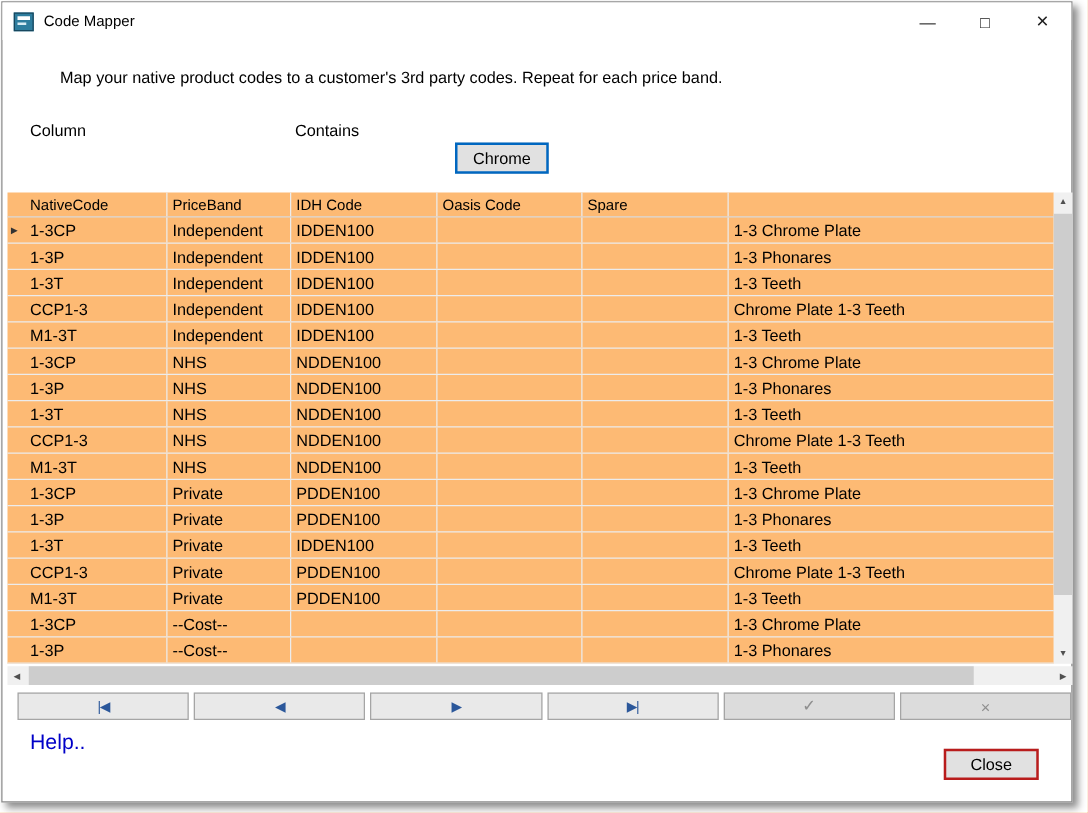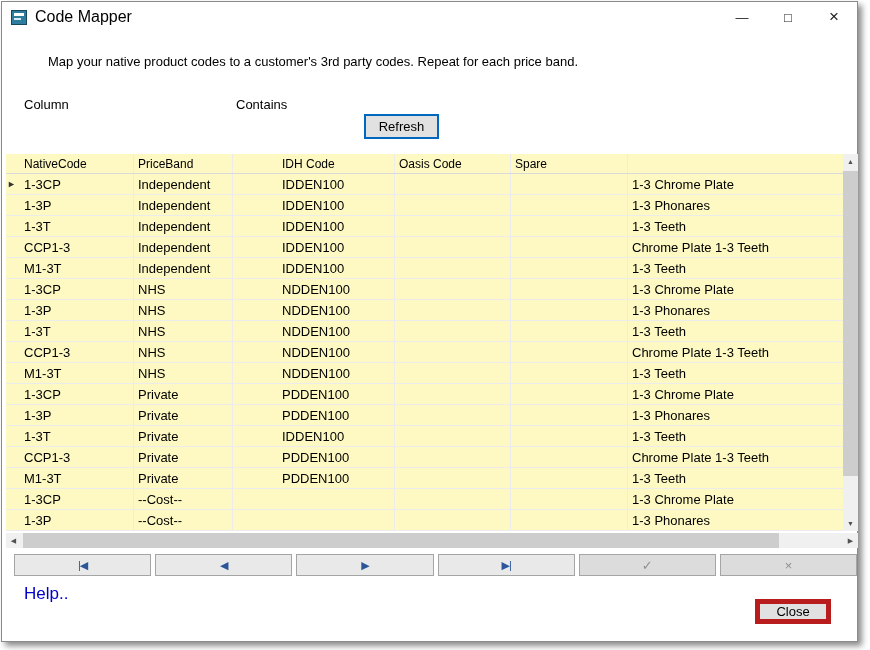--- a/index.html
+++ b/index.html
@@ -18,62 +18,62 @@
   .dialog{
     position:absolute;left:1px;top:1px;width:857px;height:641px;
     background:#fff;border:1px solid #8a8a8a;
     box-shadow:4px 4px 6px rgba(0,0,0,0.45);
   }
   
   .titlebar{position:absolute;left:0;top:0;right:0;height:30px;display:flex;align-items:center;background:#fff;}
   .app-icon{width:16px;height:15px;margin-left:9px;position:relative;background:#2e7d9e;border:1px solid #17475e;}
   .app-icon::before{content:"";position:absolute;left:2px;top:2px;right:2px;height:3px;background:#fff;}
   .app-icon::after{content:"";position:absolute;left:2px;top:7px;right:5px;height:2px;background:#d7ecf4;}
-  .title{margin-left:8px;font-size:16px;}
+  .title{margin-left:8px;font-size:12px;}
   .titlebar .spacer{flex:1;}
   .win-btn{width:46px;height:30px;display:flex;align-items:center;justify-content:center;font-size:13px;color:#222;cursor:default;}
   .win-btn.close{font-size:17px;}
   
   .instruction{position:absolute;left:10px;top:52px;font-size:13px;margin-left:36px;}
   
   .lbl-column{position:absolute;left:22px;top:95px;}
   .combo{position:absolute;left:22px;top:112px;width:176px;height:24px;border:1px solid #7a7a7a;background:#f0f0f0;display:flex;align-items:center;padding-left:6px;}
   .combo .chev{position:absolute;right:9px;top:7px;width:7px;height:7px;border-right:1.5px solid #444;border-bottom:1.5px solid #444;transform:rotate(45deg);}
   .lbl-contains{position:absolute;left:234px;top:95px;}
   .contains-input{position:absolute;left:234px;top:112px;width:122px;height:24px;border:1px solid #7a7a7a;padding:0 5px;font-family:inherit;font-size:13px;}
   .refresh-btn{position:absolute;left:362px;top:112px;width:75px;height:25px;background:#e1e1e1;border:2px solid var(--accent);font-family:inherit;font-size:13px;}
   
-  .grid{position:absolute;left:4px;top:152px;width:837px;background:#fef9c3;}
+  .grid{position:absolute;left:4px;top:152px;width:837px;background:#fdba74;}
   .grid-header{display:flex;height:20px;border-bottom:1px solid #d9d9d9;}
   .grid-header .cell{font-size:12px;display:flex;align-items:center;}
   .grid-row{display:flex;height:21px;border-bottom:1px solid var(--grid-line);}
   .cell{display:flex;align-items:center;padding-left:4px;overflow:hidden;white-space:nowrap;border-right:1px solid var(--grid-line);}
   .cell.sel{width:14px;padding-left:1px;border-right:none;font-size:9px;color:#333;}
   .cell.c0{width:114px;}
   .cell.c1{width:99px;}
-  .cell.c2{width:117px;margin-left:45px;}
+  .cell.c2{width:117px;}
   .cell.c3{width:116px;}
   .cell.c4{width:117px;}
   .cell.c5{flex:1;border-right:none;}
   
   .vscroll{position:absolute;left:841px;top:152px;width:15px;height:377px;background:var(--scroll-track);display:flex;flex-direction:column;align-items:center;}
   .vscroll .arrow{height:15px;width:15px;display:flex;align-items:center;justify-content:center;font-size:7px;color:#505050;}
   .vscroll .track{flex:1;width:100%;position:relative;}
   .vscroll .thumb{position:absolute;left:0;top:2px;width:15px;height:88%;background:var(--scroll-thumb);}
   .hscroll{position:absolute;left:4px;top:531px;width:852px;height:15px;background:var(--scroll-track);display:flex;align-items:center;}
   .hscroll .arrow{width:15px;height:15px;display:flex;align-items:center;justify-content:center;font-size:7px;color:#505050;}
   .hscroll .track{flex:1;height:100%;position:relative;}
   .hscroll .thumb{position:absolute;top:0;left:2px;height:15px;width:92%;background:var(--scroll-thumb);}
   
   .nav-row{position:absolute;left:12px;top:552px;width:843px;height:22px;display:flex;gap:4px;}
   .nav-btn{flex:1;background:var(--btn-bg);border:1px solid var(--btn-border);display:flex;align-items:center;justify-content:center;font-size:11px;color:var(--nav-glyph);letter-spacing:-1px;cursor:default;}
   .nav-btn.disabled{background:#dcdcdc;color:var(--disabled-glyph);font-size:13px;letter-spacing:0;}
   
   .help-link{position:absolute;left:22px;top:582px;color:var(--link);font-size:17px;}
-  .close-btn{position:absolute;left:753px;top:597px;width:76px;height:25px;background:#e1e1e1;border:5px solid #b91c1c;font-family:inherit;font-size:13px;}
+  .close-btn{position:absolute;left:753px;top:597px;width:76px;height:25px;background:#e1e1e1;border:2px solid #b91c1c;font-family:inherit;font-size:13px;}
 </style>
 </head>
 <body>
 
 <div class="dialog">
 
   <div class="titlebar">
     <div class="app-icon"></div>
     <div class="title">Code Mapper</div>
     <div class="spacer"></div>
@@ -81,21 +81,21 @@
     <div class="win-btn">□</div>
     <div class="win-btn close">×</div>
   </div>
 
   <div class="instruction">Map your native product codes to a customer's 3rd party codes. Repeat for each price band.</div>
 
   <div class="lbl-column">Column</div>
 
   <div class="lbl-contains">Contains</div>
 
-  <button class="refresh-btn">Refresh</button>
+  <button class="refresh-btn">Chrome</button>
 
   <div class="grid">
     <div class="grid-header">
         <div class="cell sel"></div>
         <div class="cell c0">NativeCode</div>
         <div class="cell c1">PriceBand</div>
         <div class="cell c2">IDH Code</div>
         <div class="cell c3">Oasis Code</div>
         <div class="cell c4">Spare</div>
       </div>

